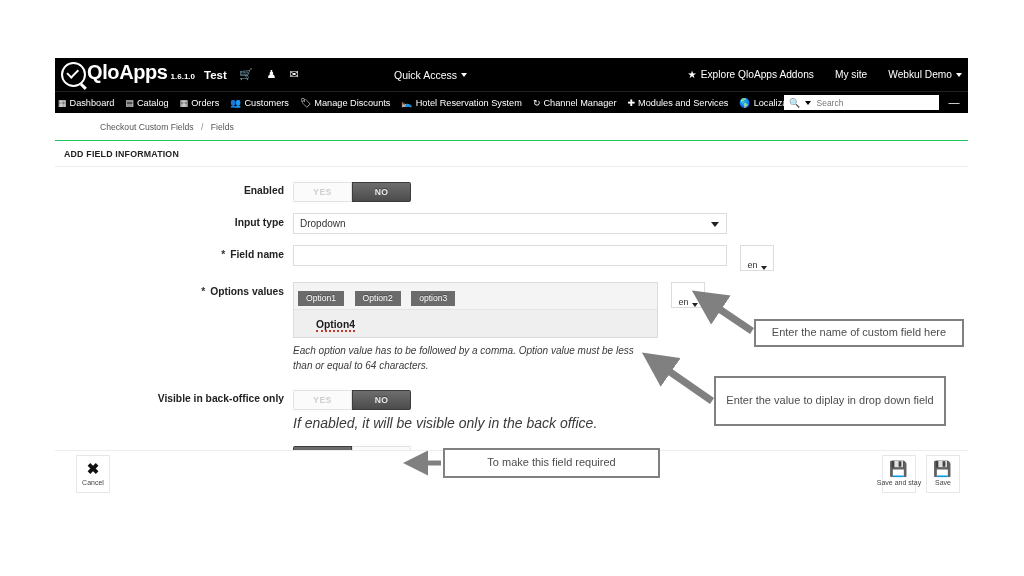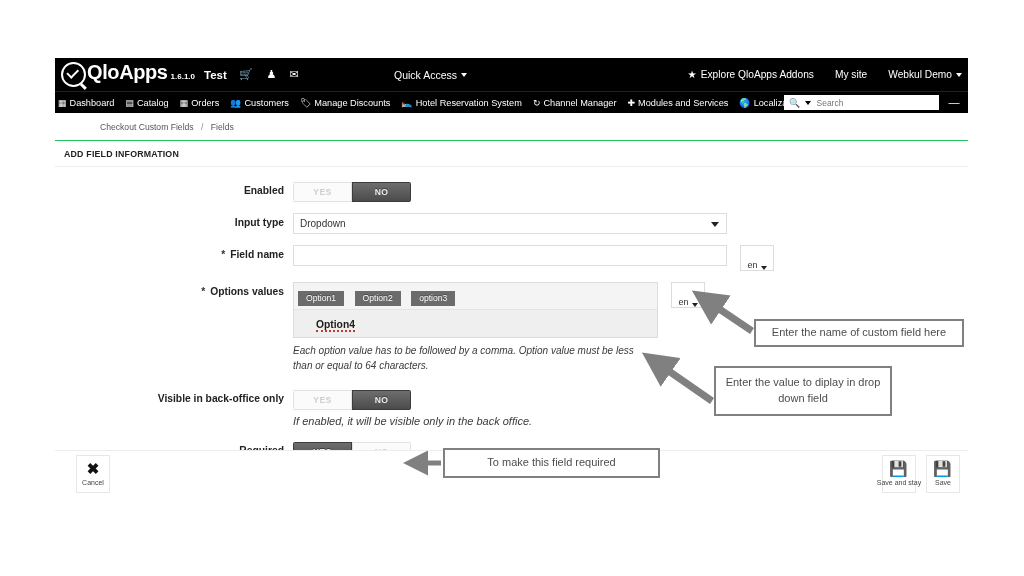--- a/index.html
+++ b/index.html
@@ -152,21 +152,21 @@
     border-top:1px solid #e4e4e4;background:#efefef;padding:4px 6px 5px 22px;
   }
   .typed{
     font-size:10.3px;color:#1a1a1a;font-weight:bold;display:inline-block;
     border-bottom:2px dotted #c0392b;padding-bottom:0px;
   }
   .helper{
     font-size:10px;color:#3a3a3a;font-style:italic;line-height:1.5;
     width:360px;margin-top:5px;
   }
-  .helper2{font-size:11px;color:#3a3a3a;font-style:italic;margin-top:5px;}
+  .helper2{font-size:14px;color:#3a3a3a;font-style:italic;margin-top:5px;}
 
   
   .panel-foot{
     position:absolute;left:0;bottom:0;width:100%;height:48px;
     background:#fff;border-top:1px solid #ededed;
   }
   .fbtn{
     position:absolute;top:4px;width:34px;height:38px;border:1px solid #e7e7e7;
     background:#fff;display:flex;flex-direction:column;align-items:center;
     justify-content:flex-start;padding-top:5px;box-sizing:border-box;
@@ -178,21 +178,21 @@
   #btn-save{right:8px;}
 
   
   .callout{
     position:absolute;border:2px solid #808080;background:#fff;
     display:flex;align-items:center;justify-content:center;text-align:center;
     color:#4d4d4d;font-size:11px;line-height:1.45;box-sizing:border-box;
     padding:4px 8px;
   }
   #co-name{left:754px;top:319px;width:210px;height:28px;}
-  #co-value{left:714px;top:366px;width:178px;height:50px;}
+  #co-value{left:714px;top:376px;width:232px;height:50px;}
   #co-req{left:443px;top:448px;width:217px;height:30px;}
   .anno-svg{position:absolute;left:0;top:0;width:1024px;height:576px;pointer-events:none;}
   .clip-top{position:absolute;left:0;top:0;width:1024px;height:58px;background:#fff;}
   .clip-bot{position:absolute;left:0;top:526px;width:1024px;height:50px;background:#fff;}
   .clip-l{position:absolute;left:0;top:0;width:55px;height:576px;background:#fff;}
   .clip-r{position:absolute;left:969px;top:0;width:55px;height:576px;background:#fff;}
 </style>
 </head>
 <body>
 

